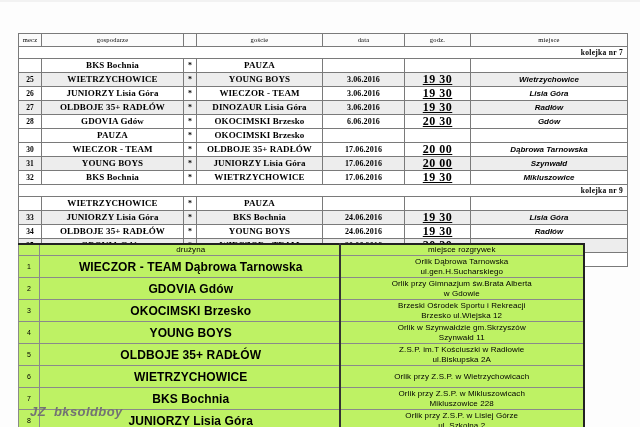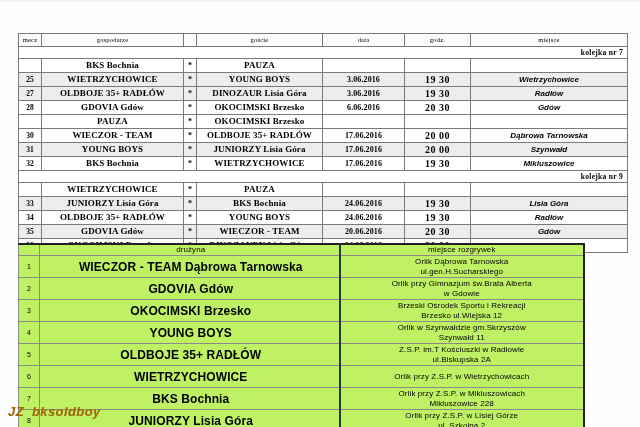--- a/index.html
+++ b/index.html
@@ -74,23 +74,24 @@
   #schedule-table .star {
     font-size: 8px;
     font-weight: bold;
   }
   #schedule-table .date {
     font-size: 8px;
     font-weight: bold;
     letter-spacing: .1px;
   }
   #schedule-table .time {
-    font-size: 10px;
+    font-size: 12px;
     font-weight: bold;
     letter-spacing: .5px;
+    text-decoration: underline;
   }
   #schedule-table .place {
     font-size: 8px;
     font-style: italic;
     font-family: "Liberation Sans", sans-serif;
     font-weight: bold;
   }
   #schedule-table tr.shade td {
     background: #ededed;
   }
@@ -216,20 +217,29 @@
         </tr>
         <tr class="shade">
           <td class="num">25</td>
           <td class="team">WIETRZYCHOWICE</td>
           <td class="star">*</td>
           <td class="team">YOUNG BOYS</td>
           <td class="date">3.06.2016</td>
           <td class="time">19 30</td>
           <td class="place">Wietrzychowice</td>
         </tr>
+        <tr>
+          <td class="num">26</td>
+          <td class="team">JUNIORZY Lisia Góra</td>
+          <td class="star">*</td>
+          <td class="team">WIECZOR - TEAM</td>
+          <td class="date">3.06.2016</td>
+          <td class="time">19 30</td>
+          <td class="place">Lisia Góra</td>
+        </tr>
         <tr class="shade">
           <td class="num">27</td>
           <td class="team">OLDBOJE 35+ RADŁÓW</td>
           <td class="star">*</td>
           <td class="team">DINOZAUR Lisia Góra</td>
           <td class="date">3.06.2016</td>
           <td class="time">19 30</td>
           <td class="place">Radłów</td>
         </tr>
         <tr>
@@ -376,14 +386,14 @@
           <td class="v-place v-last-right"><span>Orlik przy Z.S.P. w Mikluszowicach</span><span class="l2">Mikluszowice 228</span></td>
         </tr>
         <tr class="vrow">
           <td class="v-num">8</td>
           <td class="v-team">JUNIORZY Lisia Góra</td>
           <td class="v-place v-last-right"><span>Orlik przy Z.S.P. w Lisiej Górze</span><span class="l2">ul. Szkolna 2</span></td>
         </tr>
       </tbody>
   </table>
 
-  <div id="watermark" style="color: #a16207;">JZ  bksoldboy</div>
+  <div id="watermark" style="color: #737373; margin-left: 22px;">JZ  bksoldboy</div>
 </div>
 
 </body></html>

